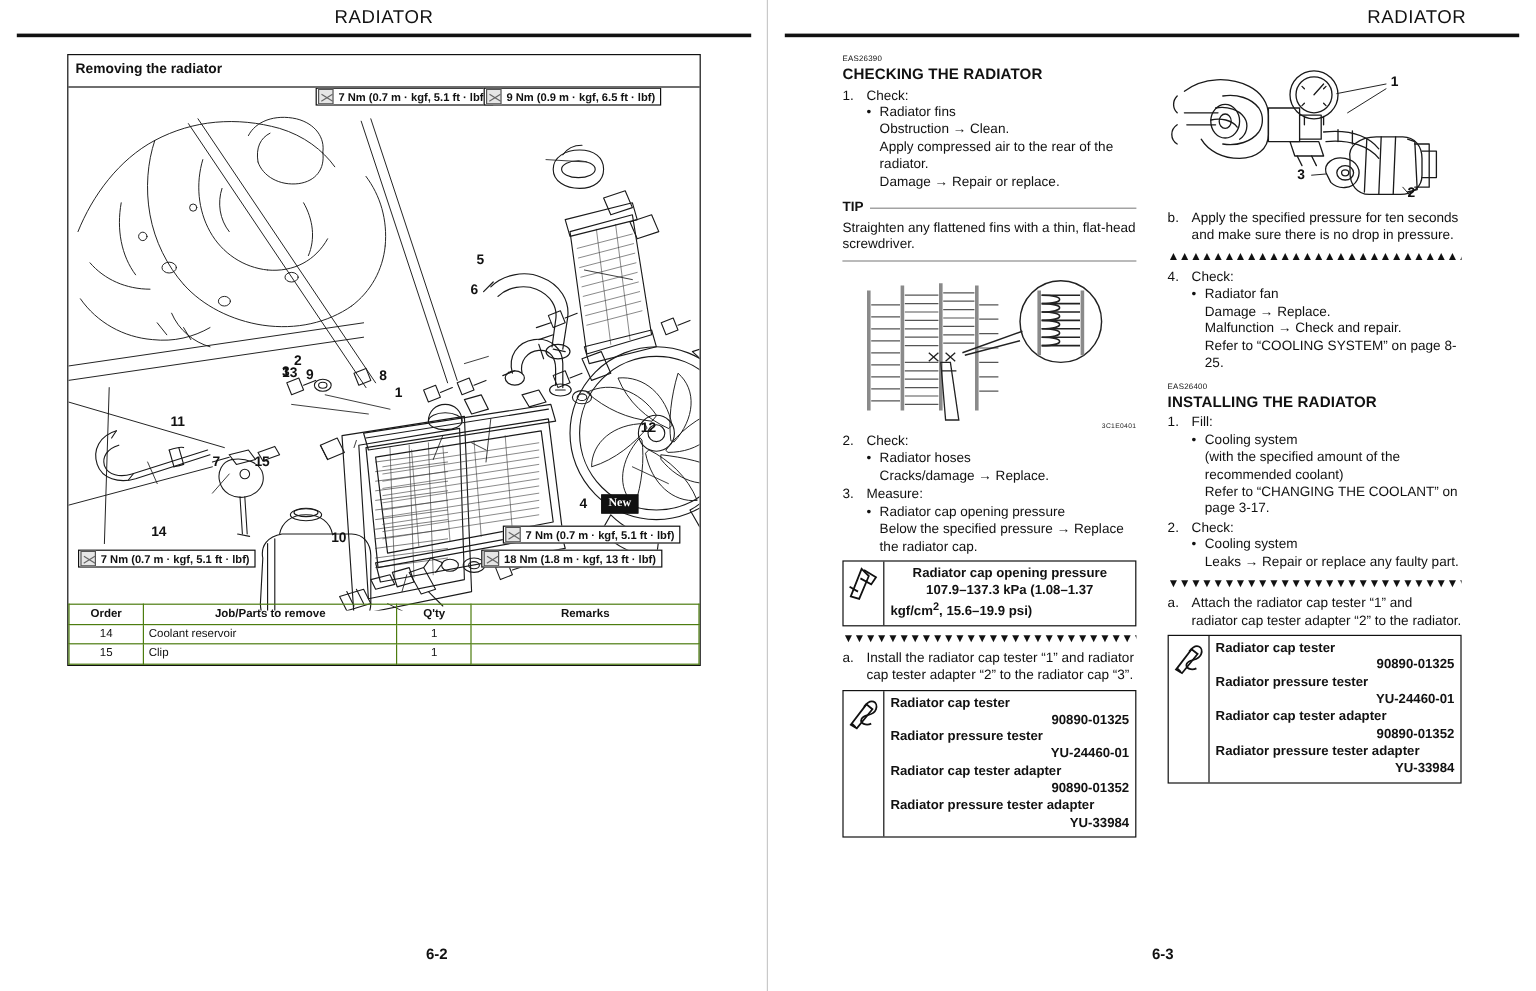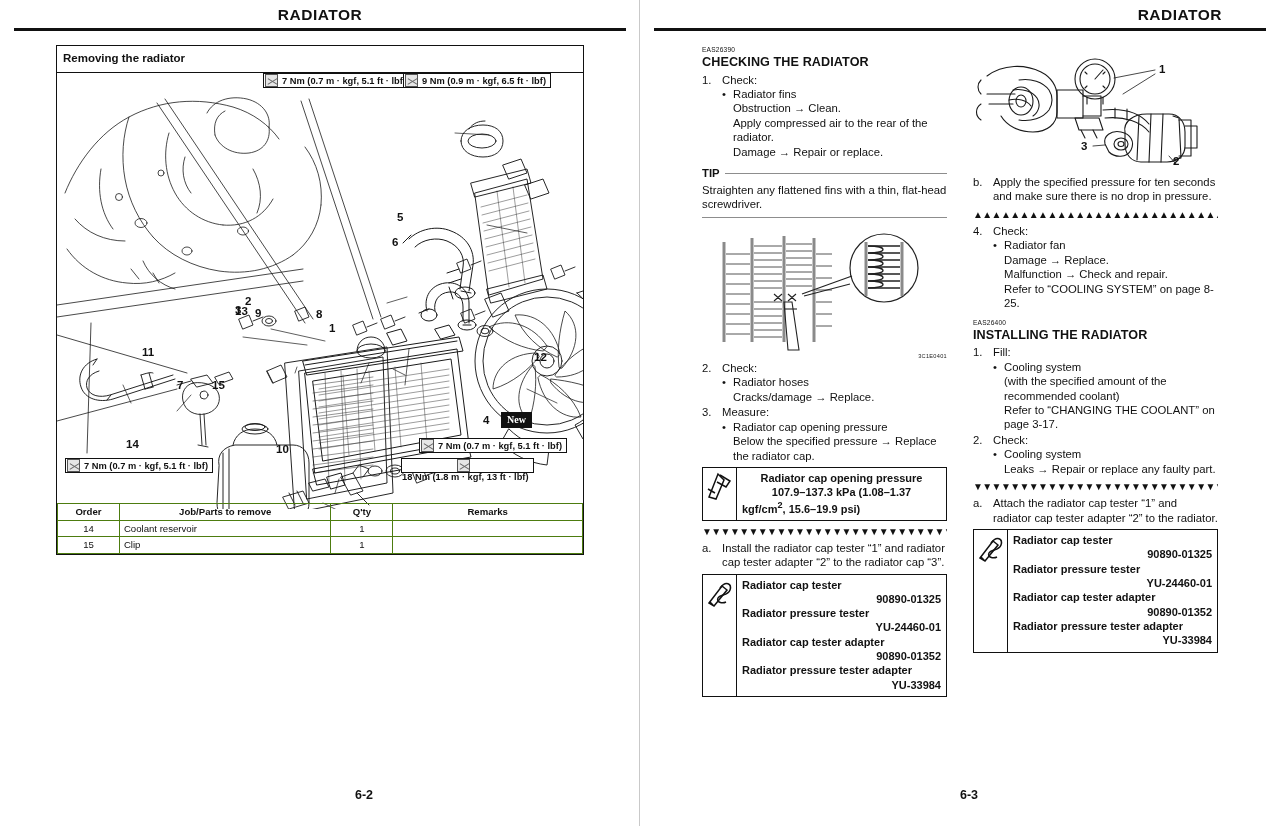--- a/index.html
+++ b/index.html
@@ -21,21 +21,21 @@
   #sheet-left  { left: 0;   width: 640px; }
   #sheet-right { left: 640px; width: 640px; }
 
   .gutter {
     position: absolute; top: 0; left: 639px;
     width: 1px; height: 826px; background: #c9c9c9;
   }
 
   .pg-header {
     position: absolute; top: 6px; height: 22px;
-    font-size: 15.5px; font-weight: bold; letter-spacing: .5px;
+    font-size: 15.5px; font-weight: normal; letter-spacing: .5px;
     color: #111; text-align: center;
   }
   .pg-rule {
     position: absolute; height: 3px; background: #111;
   }
   .pg-footer {
     position: absolute; bottom: 22px; height: 16px;
     font-size: 12.5px; font-weight: bold; color: #111;
   }
 
@@ -425,21 +425,21 @@
         <span>9 Nm (0.9 m · kgf, 6.5 ft · lbf)</span>
       </div>
       <div class="torque" style="left:8px;top:412px;">
         <span class="tq-ico"></span>
         <span>7 Nm (0.7 m · kgf, 5.1 ft · lbf)</span>
       </div>
       <div class="torque" style="left:362px;top:392px;">
         <span class="tq-ico"></span>
         <span>7 Nm (0.7 m · kgf, 5.1 ft · lbf)</span>
       </div>
-      <div class="torque" style="left:344px;top:412px;flex-direction:column;">
+      <div class="torque" style="left:344px;top:412px;">
         <span class="tq-ico"></span>
         <span>18 Nm (1.8 m · kgf, 13 ft · lbf)</span>
       </div>
 
       <div class="newbadge" style="left:444px;top:366px;font-family:Liberation Serif, serif;">New</div>
 
       <div class="cnum" style="left:272px;top:276px;">1</div>
       <div class="cnum" style="left:188px;top:249px;">2</div>
       <div class="cnum" style="left:178px;top:258px;">3</div>
       <div class="cnum" style="left:426px;top:368px;">4</div>

